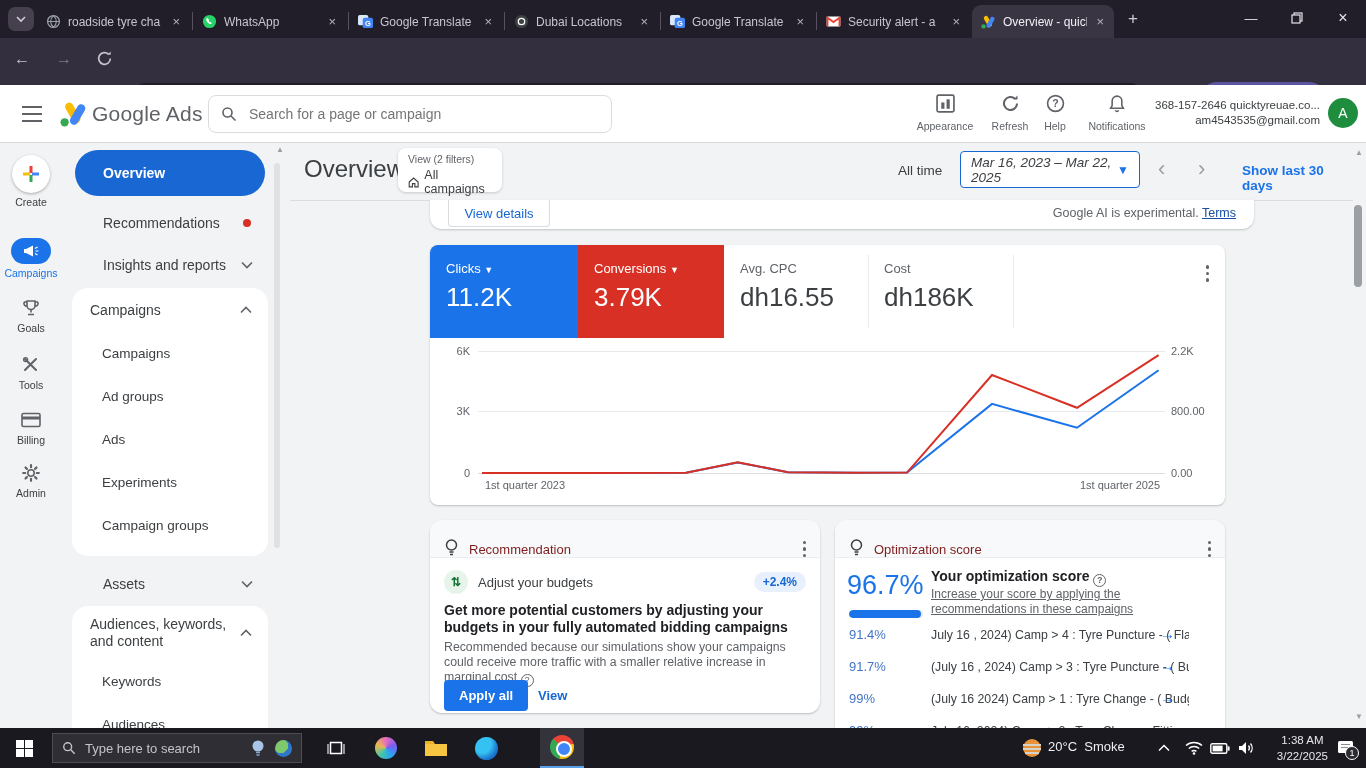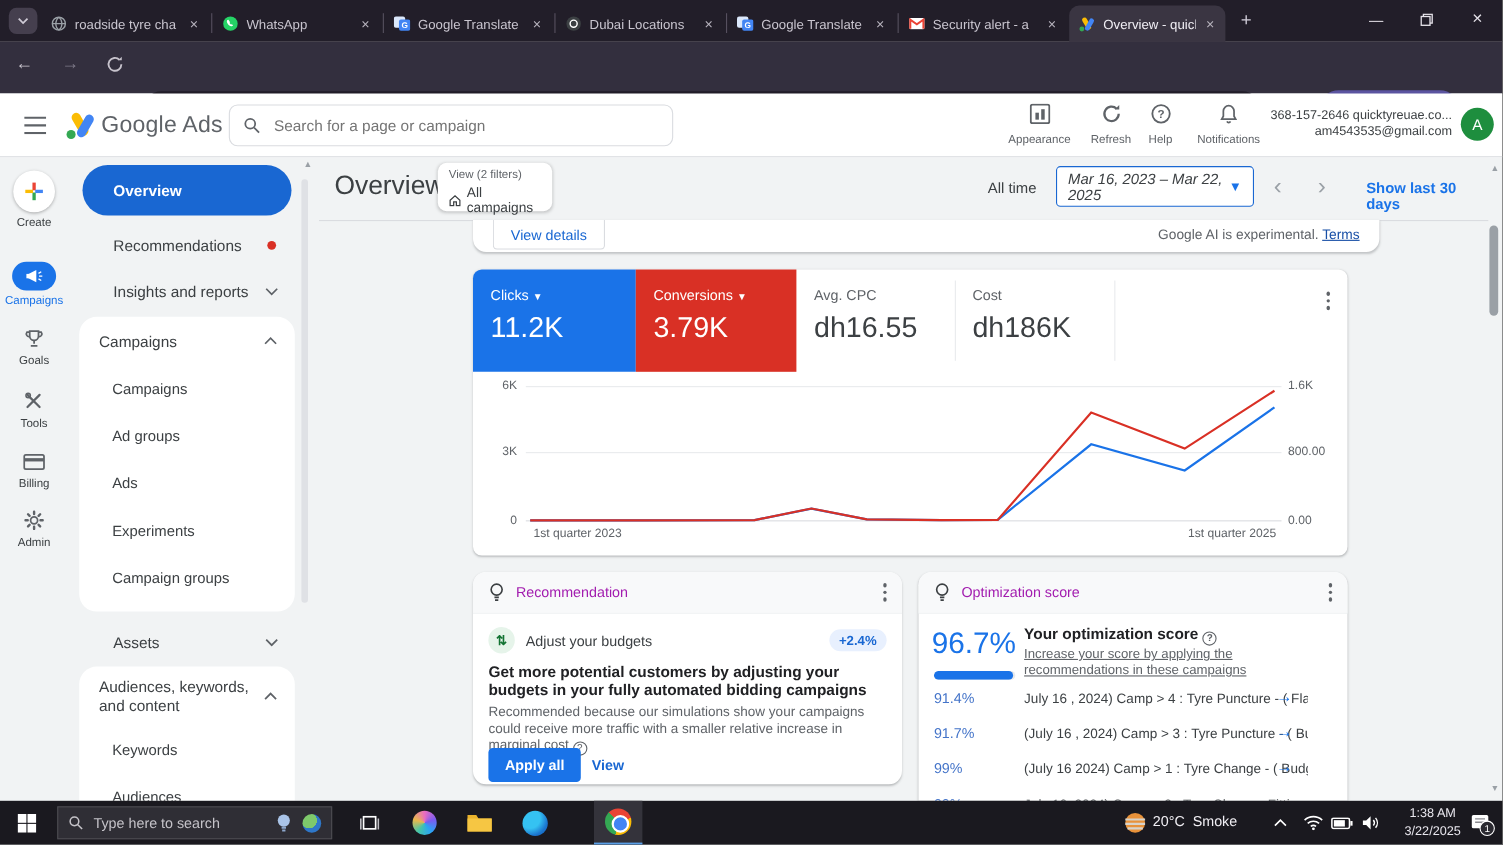--- a/index.html
+++ b/index.html
@@ -78,21 +78,21 @@
   .segdiv{position:absolute;top:10px;width:1px;height:73px;background:#e8eaed;}
   .dots{display:flex;flex-direction:column;gap:3px;align-items:center;}
   .dots i{width:3.5px;height:3.5px;border-radius:50%;background:#5f6368;}
   .chartblk{position:absolute;left:0;top:95px;width:795px;height:165px;}
   .gline{position:absolute;left:48px;width:687px;height:1px;background:#e8eaed;}
   .ytl{position:absolute;width:40px;text-align:right;font-size:11px;color:#5f6368;}
   .ytr{position:absolute;left:741px;font-size:11px;color:#5f6368;}
   .xlab{position:absolute;top:139px;font-size:11px;color:#5f6368;}
 
   .card{position:absolute;background:#fff;border-radius:12px;box-shadow:0 1px 2px rgba(60,64,67,.3);}
-  .cardhd{height:38px;background:#f8f9fa;border-bottom:1px solid #ebedef;border-radius:12px 12px 0 0;display:flex;align-items:center;gap:10px;padding:0 14px;font-size:13px;color:#a21caf;}
+  .cardhd{height:38px;background:#f8f9fa;border-bottom:1px solid #ebedef;border-radius:12px 12px 0 0;display:flex;align-items:flex-end;gap:10px;padding:0 14px;font-size:13px;color:#7f1d1d;}
   .cardhd .dots{margin-left:auto;}
   .greenc{width:24px;height:24px;border-radius:50%;background:#e6f4ea;color:#137333;font-size:12px;display:flex;align-items:center;justify-content:center;font-weight:bold;}
   .delta{margin-left:auto;background:#e8f0fe;color:#1967d2;font-size:12px;font-weight:bold;border-radius:11px;padding:3px 9px;}
   .recrow{position:absolute;left:14px;top:50px;width:362px;display:flex;align-items:center;gap:10px;font-size:13px;color:#3c4043;}
   .rechead{position:absolute;left:14px;top:82px;width:352px;font-size:14px;font-weight:bold;color:#202124;line-height:17px;}
   .recdesc{position:absolute;left:14px;top:120px;width:352px;font-size:12.3px;color:#5f6368;line-height:15px;}
   .applyall{position:absolute;left:14px;top:160px;background:#1a73e8;color:#fff;font-size:13px;font-weight:bold;border:none;border-radius:4px;padding:8px 15px;}
   .viewbtn{position:absolute;left:108px;top:168px;color:#1967d2;font-size:13px;font-weight:bold;}
   .qmark{display:inline-flex;width:13px;height:13px;border:1px solid #5f6368;border-radius:50%;font-size:9px;align-items:center;justify-content:center;color:#5f6368;vertical-align:-2px;}
   .score{position:absolute;left:12px;top:50px;font-size:27px;color:#1a73e8;}
@@ -457,21 +457,21 @@
             <i></i>
           </div>
 
         <div class="chartblk">
           <div class="gline" style="top:11px"></div>
           <div class="gline" style="top:71px"></div>
           <div class="gline" style="top:133px;background:#dadce0"></div>
           <div class="ytl" style="top:5px">6K</div>
           <div class="ytl" style="top:65px">3K</div>
           <div class="ytl" style="top:127px">0</div>
-          <div class="ytr" style="top:5px">1.6K</div>
+          <div class="ytr" style="top:5px">2.2K</div>
           <div class="ytr" style="top:65px">800.00</div>
           <div class="ytr" style="top:127px">0.00</div>
           <svg id="trendSvg" class="abs" style="left:48px;top:0" width="687" height="146" viewBox="0 0 687 146">
               <polyline points="4.0,133.0 106.0,133.0 208.0,132.8 259.7,122.4 310.0,132.2 378.0,132.8 429.0,132.6 514.0,63.9 599.0,87.7 680.6,30.3" fill="none" stroke="#1a73e8" stroke-width="2"></polyline>
               <polyline points="4.0,133.0 106.0,133.0 208.0,132.8 259.7,122.3 310.0,132.2 378.0,132.8 429.0,132.6 514.0,35.0 599.0,67.8 680.6,15.2" fill="none" stroke="#d93025" stroke-width="2"></polyline>
             </svg>
           <div class="xlab" style="left:55px">1st quarter 2023</div>
           <div class="xlab" style="left:650px">1st quarter 2025</div>
         </div>
       </div>

